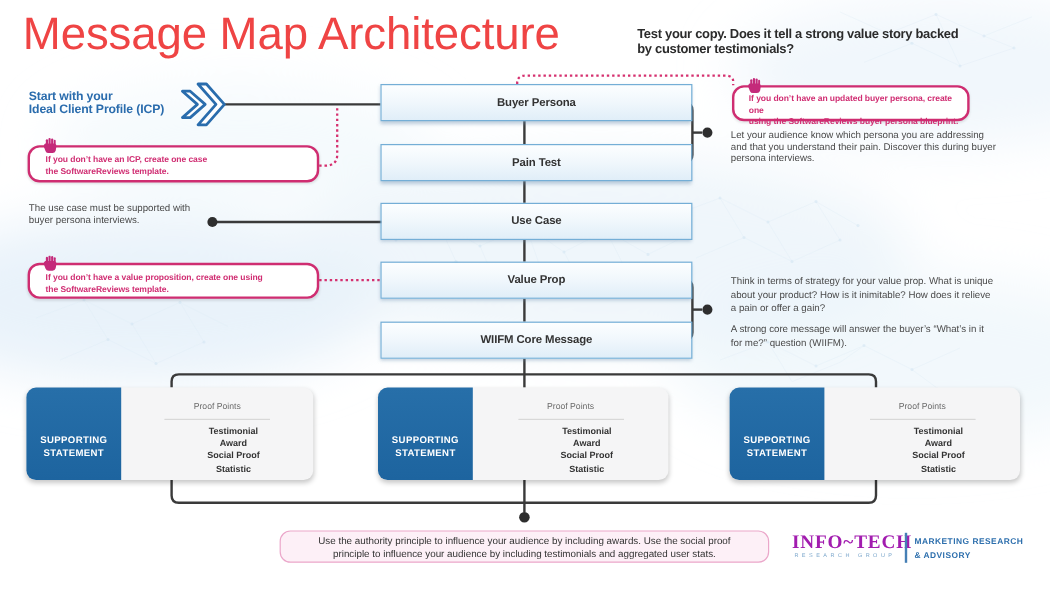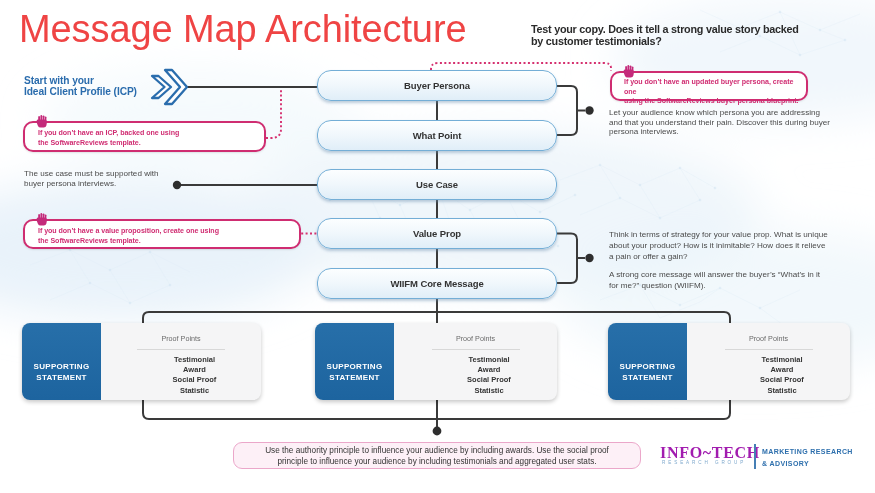--- a/index.html
+++ b/index.html
@@ -9,35 +9,35 @@
   svg{display:block;}
 
   .page-title{left:19px;top:8px;font-size:38px;font-weight:normal;color:#ef4444;letter-spacing:-0.1px;white-space:nowrap;}
 
   .header-note{left:531px;top:23px;font-size:10.8px;font-weight:bold;color:#2b2b2b;line-height:12.3px;letter-spacing:-0.25px;}
   .header-note span{display:block;}
 
   .start-label{left:24px;top:75px;font-size:10.2px;font-weight:bold;color:#2a6cad;line-height:11px;letter-spacing:-0.1px;}
   .start-label span{display:block;}
 
-  .flow-box{left:317px;width:240px;height:31px;border:1.5px solid #74aed6;border-radius:14px;
+  .flow-box{left:317px;width:260px;height:31px;border:1.5px solid #74aed6;border-radius:0;
             background:linear-gradient(180deg,#fcfeff 0%,#f0f7fc 50%,#e0eef8 100%);
             box-shadow:0 2px 3px rgba(110,145,175,.45);box-sizing:border-box;
             display:flex;align-items:center;justify-content:center;
             font-size:9.5px;font-weight:bold;color:#333;letter-spacing:-0.1px;}
 
   .callout{border:2px solid #cf2d71;border-radius:10px;background:#ffffff;box-sizing:border-box;
            color:#d02d72;font-size:7.1px;font-weight:bold;line-height:9.6px;letter-spacing:-0.05px;
            box-shadow:0 1px 2px rgba(0,0,0,.10);}
   .callout .txt{position:absolute;left:13px;top:6px;}
   .callout .txt span{display:block;}
   .callout-icp{left:23px;top:121px;width:243px;height:31px;}
   .callout-persona{left:610px;top:71px;width:198px;height:30px;}
   .callout-persona .txt{left:12px;top:5px;}
-  .callout-value{left:23px;top:219px;width:278px;height:30px;}
+  .callout-value{left:23px;top:219px;width:243px;height:30px;}
   .pin{position:absolute;width:14px;height:13px;}
 
   .note{font-size:8.1px;line-height:9.5px;color:#4a4a4a;}
   .note span{display:block;}
   .note-usecase{left:24px;top:169px;}
   .note-persona{left:609px;top:108px;}
   .note-think{left:609px;top:230px;line-height:10.9px;}
   .note-wiifm{left:609px;top:270px;line-height:10.9px;}
 
   .card{top:323px;height:77px;border-radius:8px;background:#f5f5f6;box-shadow:0 2px 4px rgba(0,0,0,.22);}
@@ -186,37 +186,37 @@
   </div>
 
   <svg class="abs" width="40" height="38" style="left:150px;top:68px" viewBox="0 0 40 38">
     <g stroke="#2a6dad" stroke-width="2.3" fill="#ffffff" stroke-linejoin="round">
       <path d="M2,8 L8.5,8 L21,19 L8.5,30 L2,30 L14.5,19 Z"></path>
       <path d="M15,2 L22,2 L37,19 L22,36 L15,36 L30,19 Z"></path>
     </g>
   </svg>
 
   <div class="abs flow-box" style="top:70px">Buyer Persona</div>
-  <div class="abs flow-box" style="top:120px">What Point</div>
+  <div class="abs flow-box" style="top:120px">Pain Test</div>
   <div class="abs flow-box" style="top:169px">Use Case</div>
   <div class="abs flow-box" style="top:218px">Value Prop</div>
   <div class="abs flow-box" style="top:268px">WIIFM Core Message</div>
 
   <div class="abs callout callout-icp">
     <svg class="pin" style="left:10px;top:-8px" viewBox="0 0 14 13">
       <g fill="#c42a7a">
         <rect x="3.2" y="1" width="1.8" height="5" rx="0.9"></rect>
         <rect x="5.4" y="0" width="1.8" height="5.5" rx="0.9"></rect>
         <rect x="7.6" y="0.4" width="1.8" height="5.2" rx="0.9"></rect>
         <rect x="9.8" y="1.4" width="1.6" height="4.4" rx="0.8"></rect>
         <path d="M2.6,4.5 Q1,5.5 1.6,7.5 L3,11 Q3.6,12.6 5.6,12.6 L8.8,12.6 Q10.8,12.6 11.4,10.6 L12,7 Q12.2,5 10.6,4.5 Z"></path>
       </g>
     </svg>
     <div class="txt">
-      <span>If you don’t have an ICP, backed one using</span>
+      <span>If you don’t have an ICP, create one case</span>
       <span>the SoftwareReviews template.</span>
     </div>
   </div>
 
   <div class="abs callout callout-persona">
     <svg class="pin" style="left:10px;top:-8px" viewBox="0 0 14 13">
       <g fill="#c42a7a">
         <rect x="3.2" y="1" width="1.8" height="5" rx="0.9"></rect>
         <rect x="5.4" y="0" width="1.8" height="5.5" rx="0.9"></rect>
         <rect x="7.6" y="0.4" width="1.8" height="5.2" rx="0.9"></rect>

